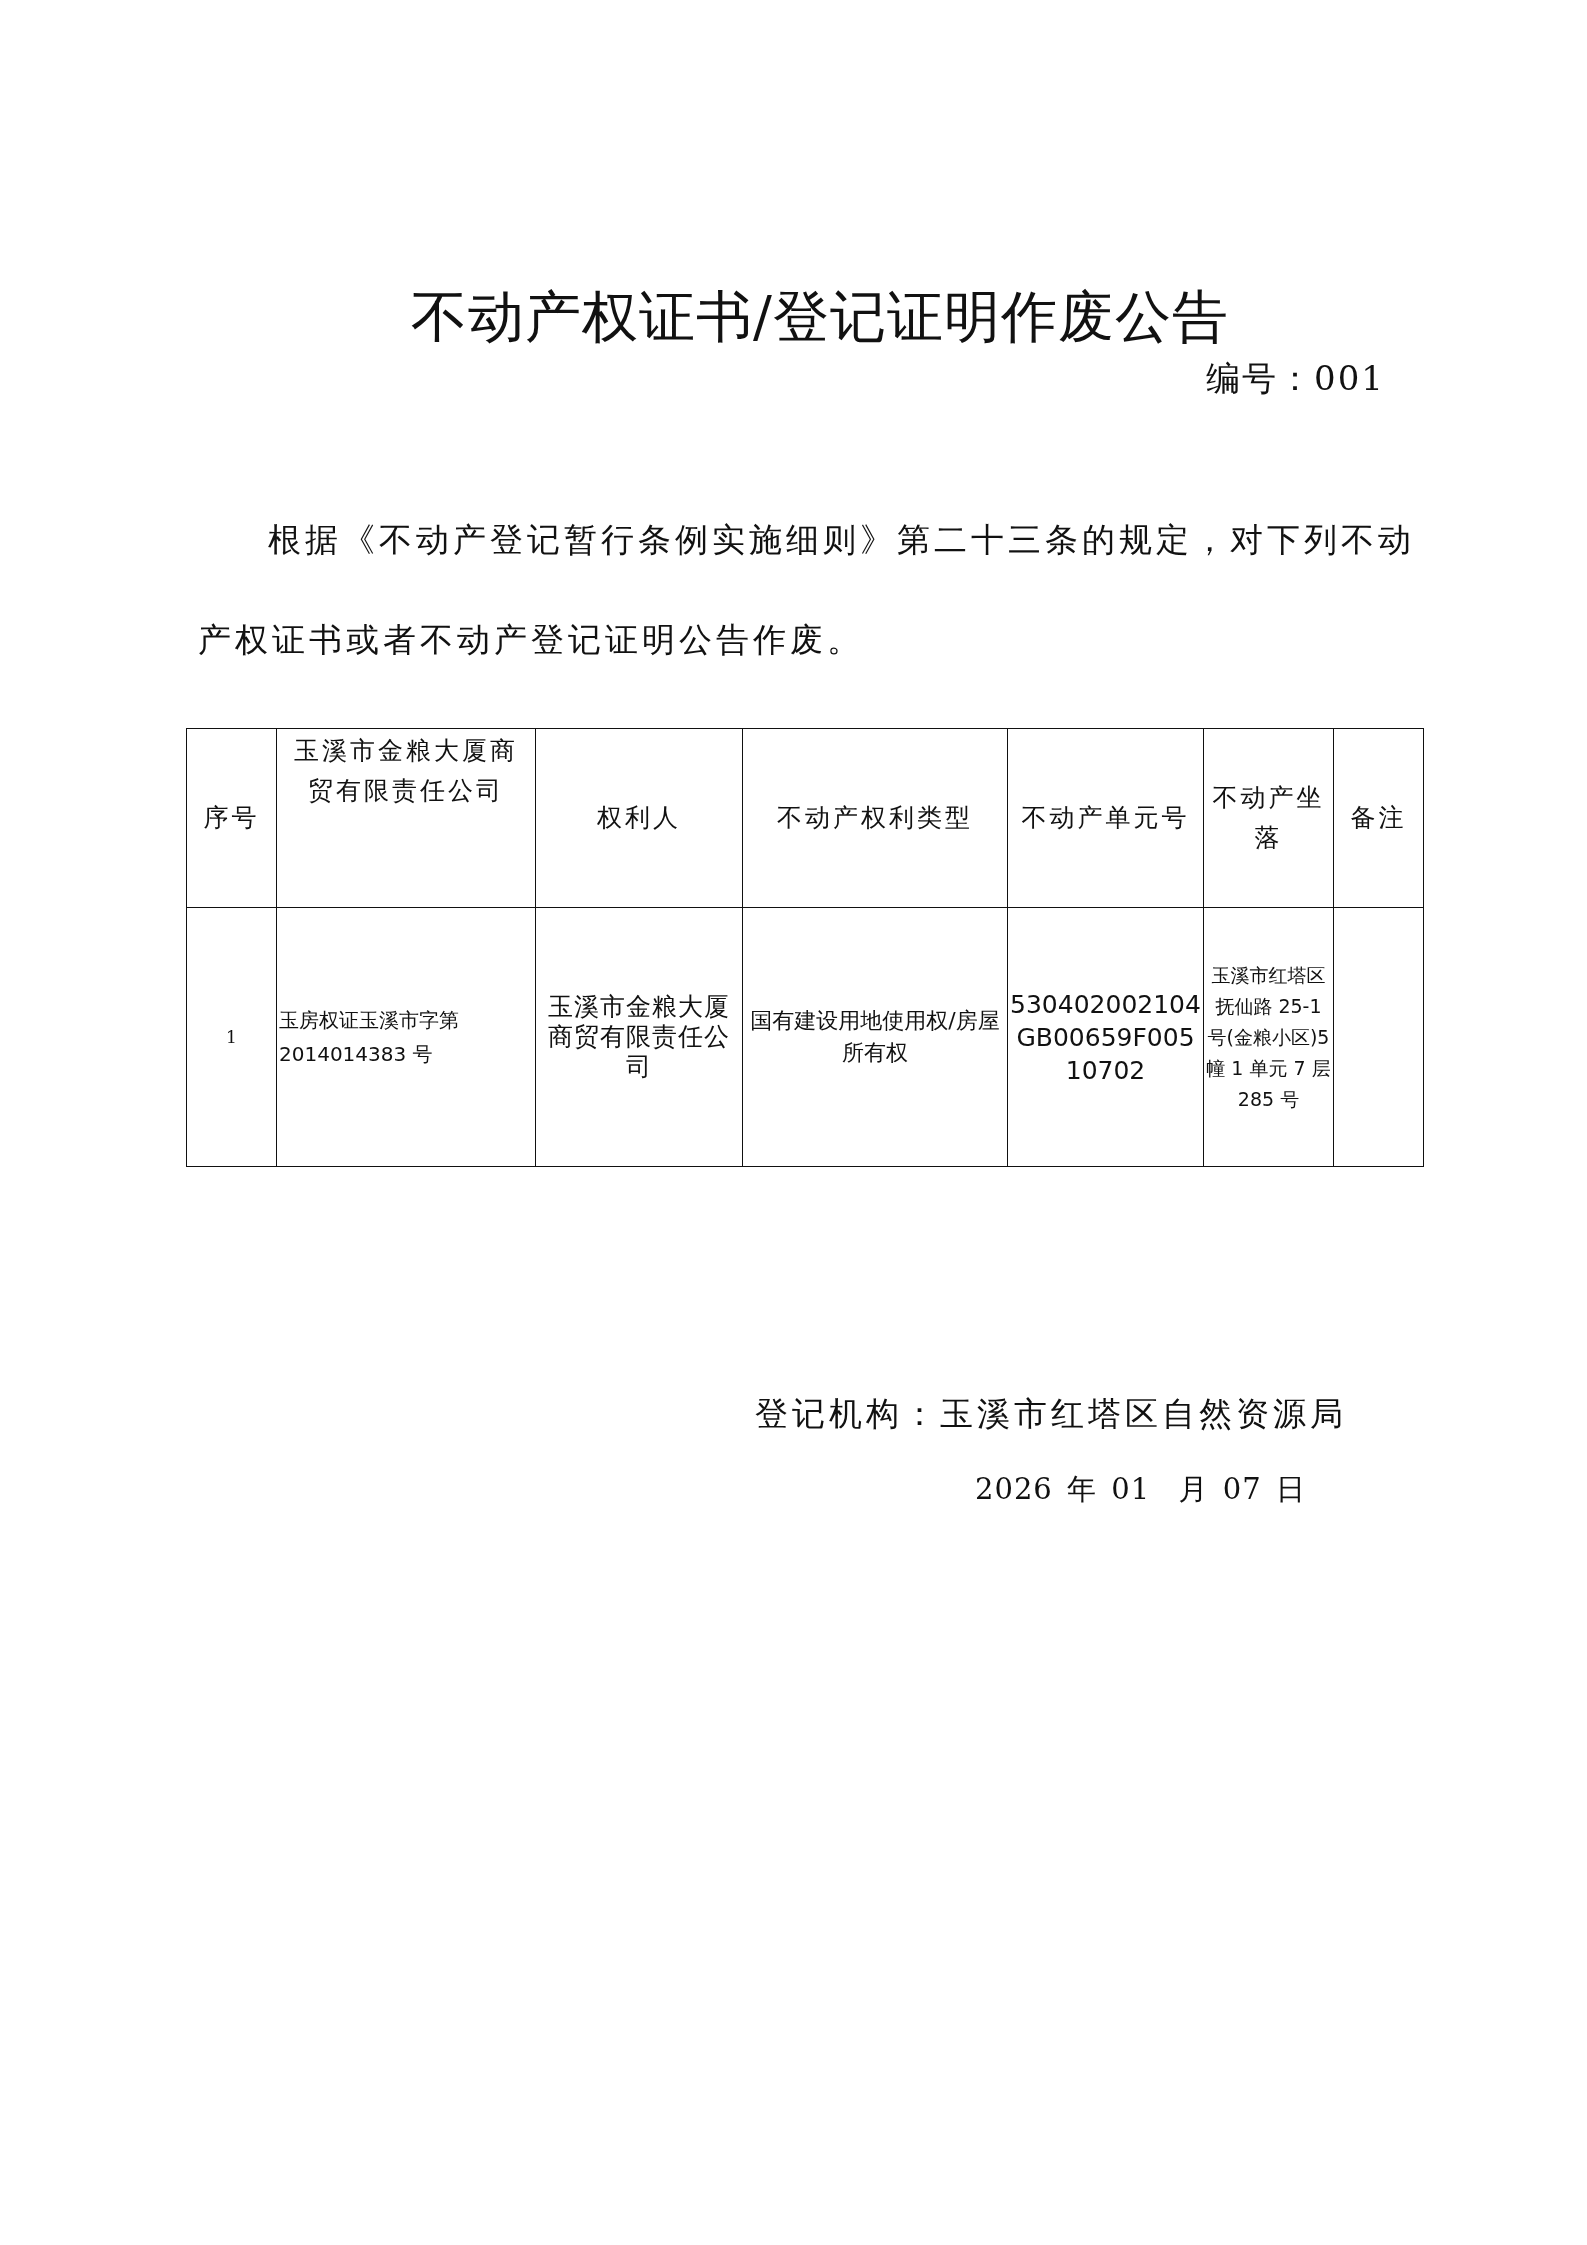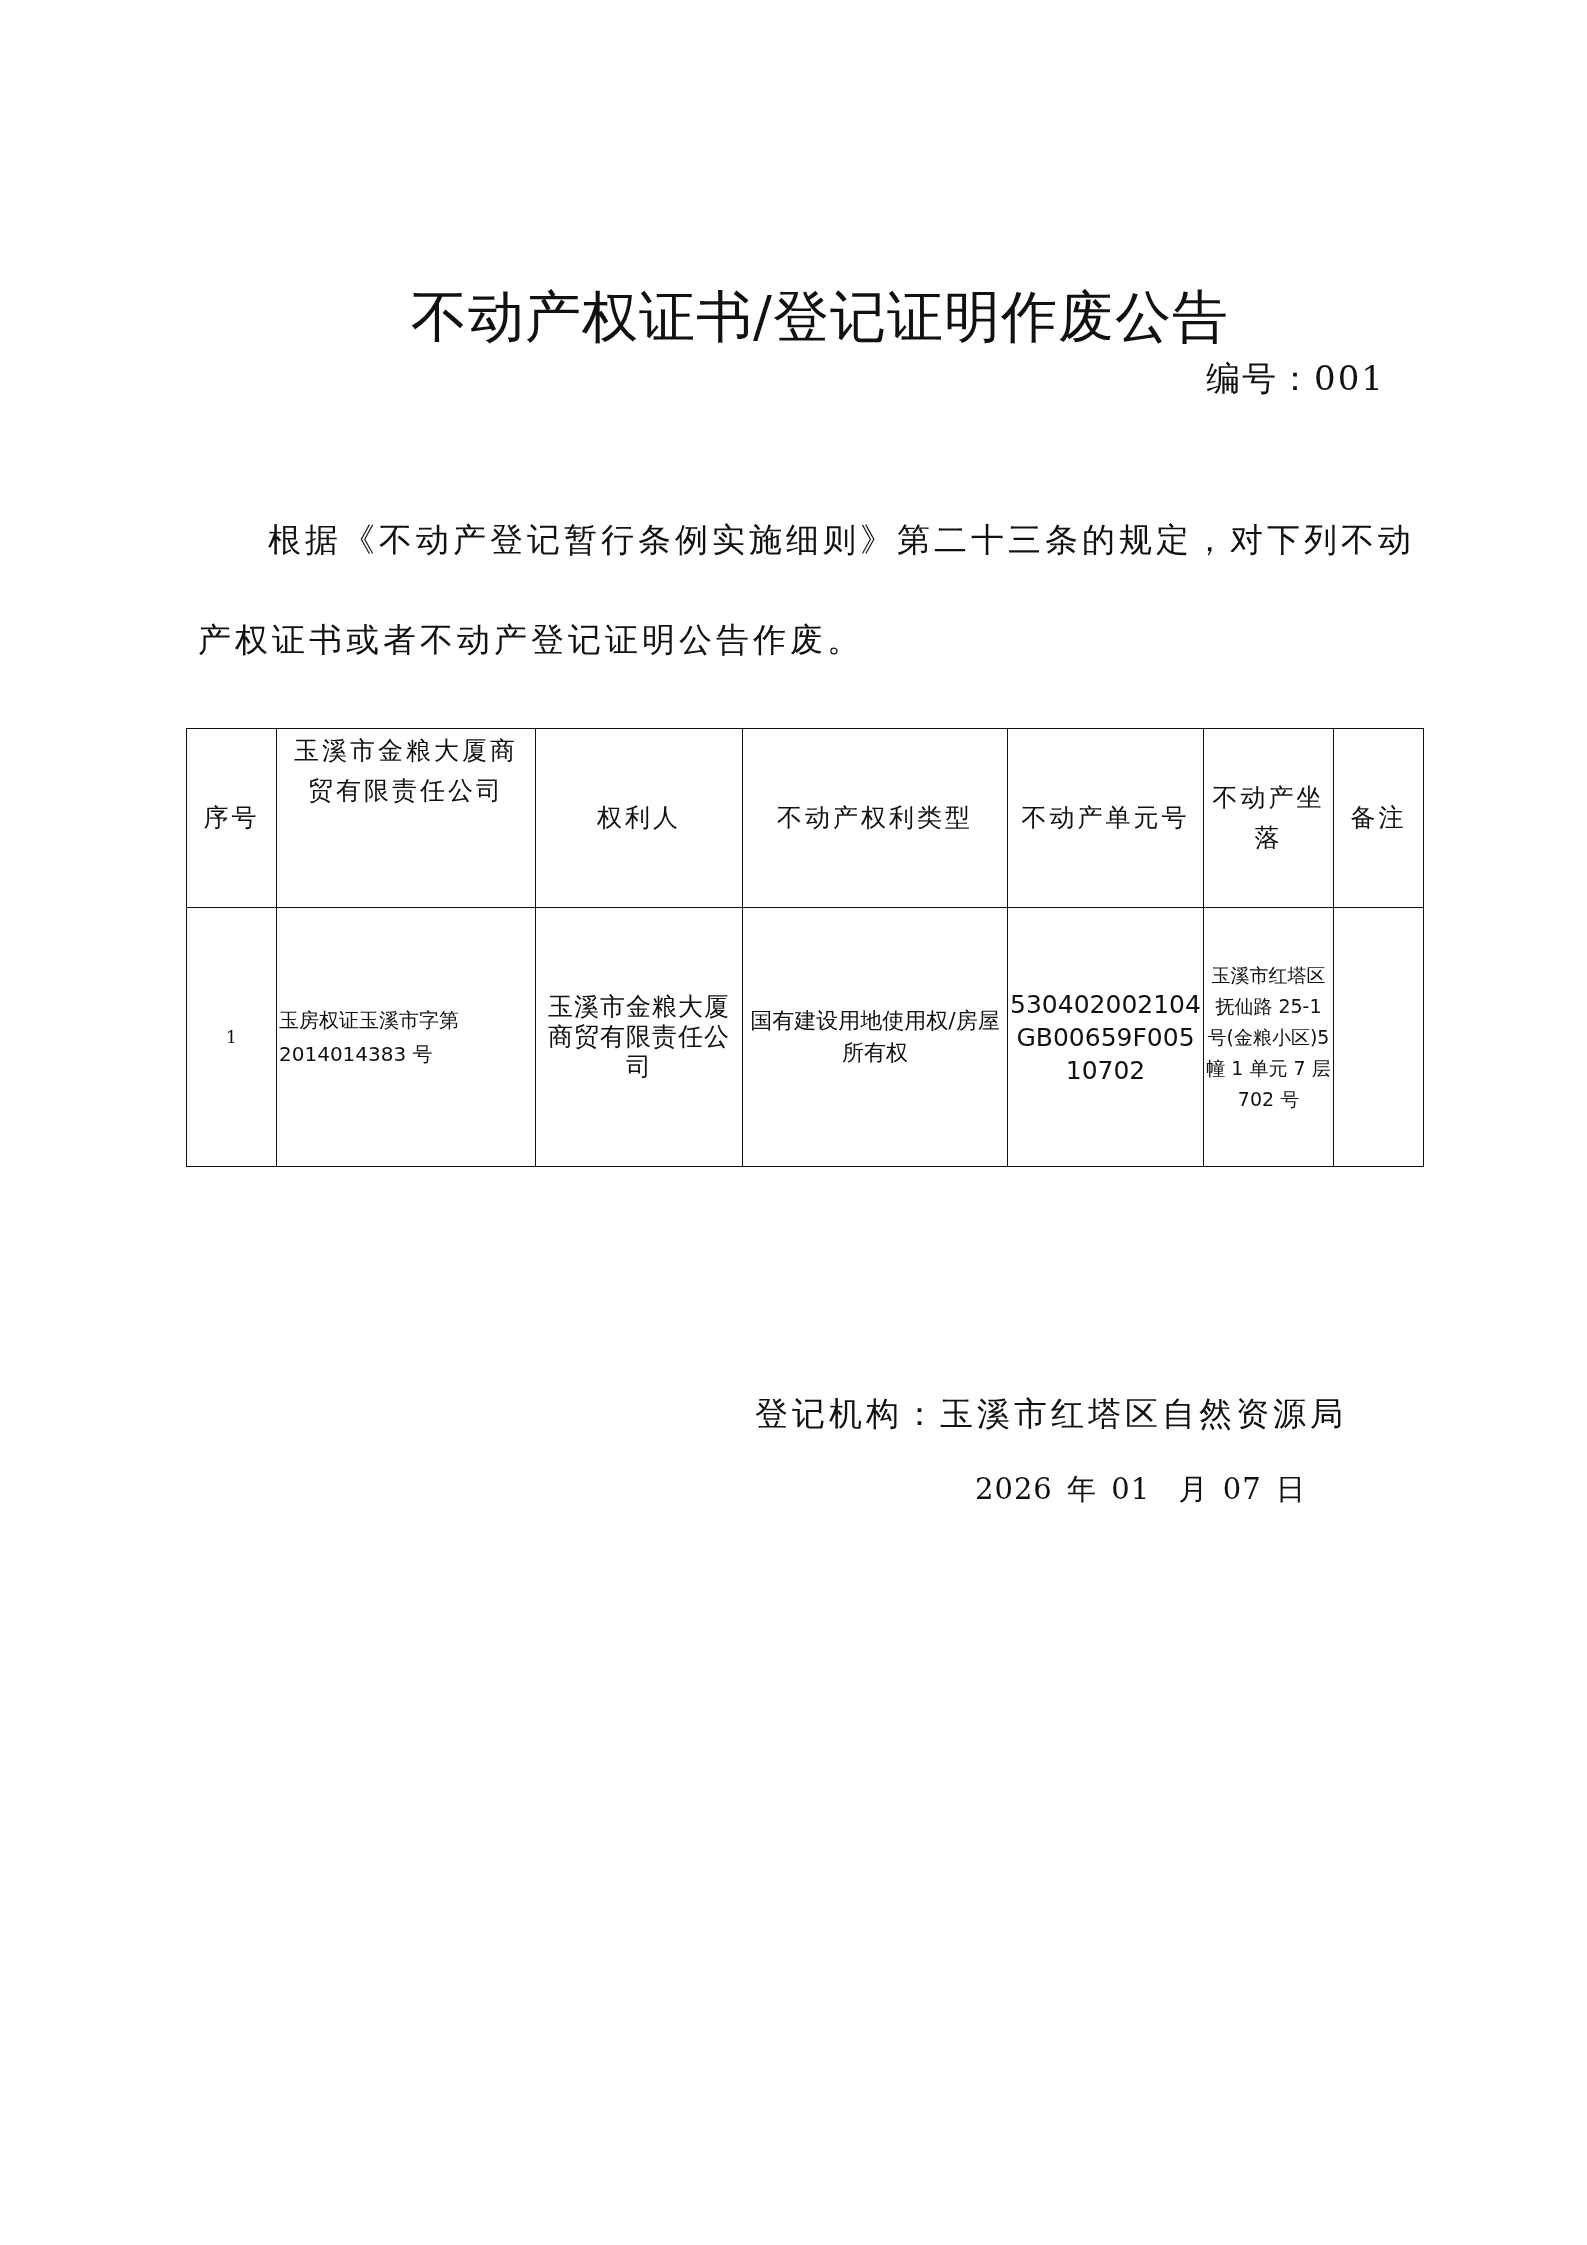--- a/index.html
+++ b/index.html
@@ -63,21 +63,21 @@
         <th>备注</th>
       </tr>
     </thead>
     <tbody>
       <tr>
         <td class="c-idx">1</td>
         <td class="c-cert">玉房权证玉溪市字第2014014383 号</td>
         <td class="c-owner">玉溪市金粮大厦商贸有限责任公司</td>
         <td class="c-type">国有建设用地使用权/房屋所有权</td>
         <td class="c-unit">530402002104GB00659F00510702</td>
-        <td class="c-loc">玉溪市红塔区抚仙路 25-1 号(金粮小区)5 幢 1 单元 7 层 702 号</td>
+        <td class="c-loc">玉溪市红塔区抚仙路 25-1 号(金粮小区)5 幢 1 单元 7 层 285 号</td>
         <td></td>
       </tr>
     </tbody>
   </table>
 
   <div class="sign-org">登记机构：玉溪市红塔区自然资源局</div>
   <div class="sign-date" style="white-space:pre;">2026 年 01  月 07 日</div>
 </div>
 
 </body></html>

